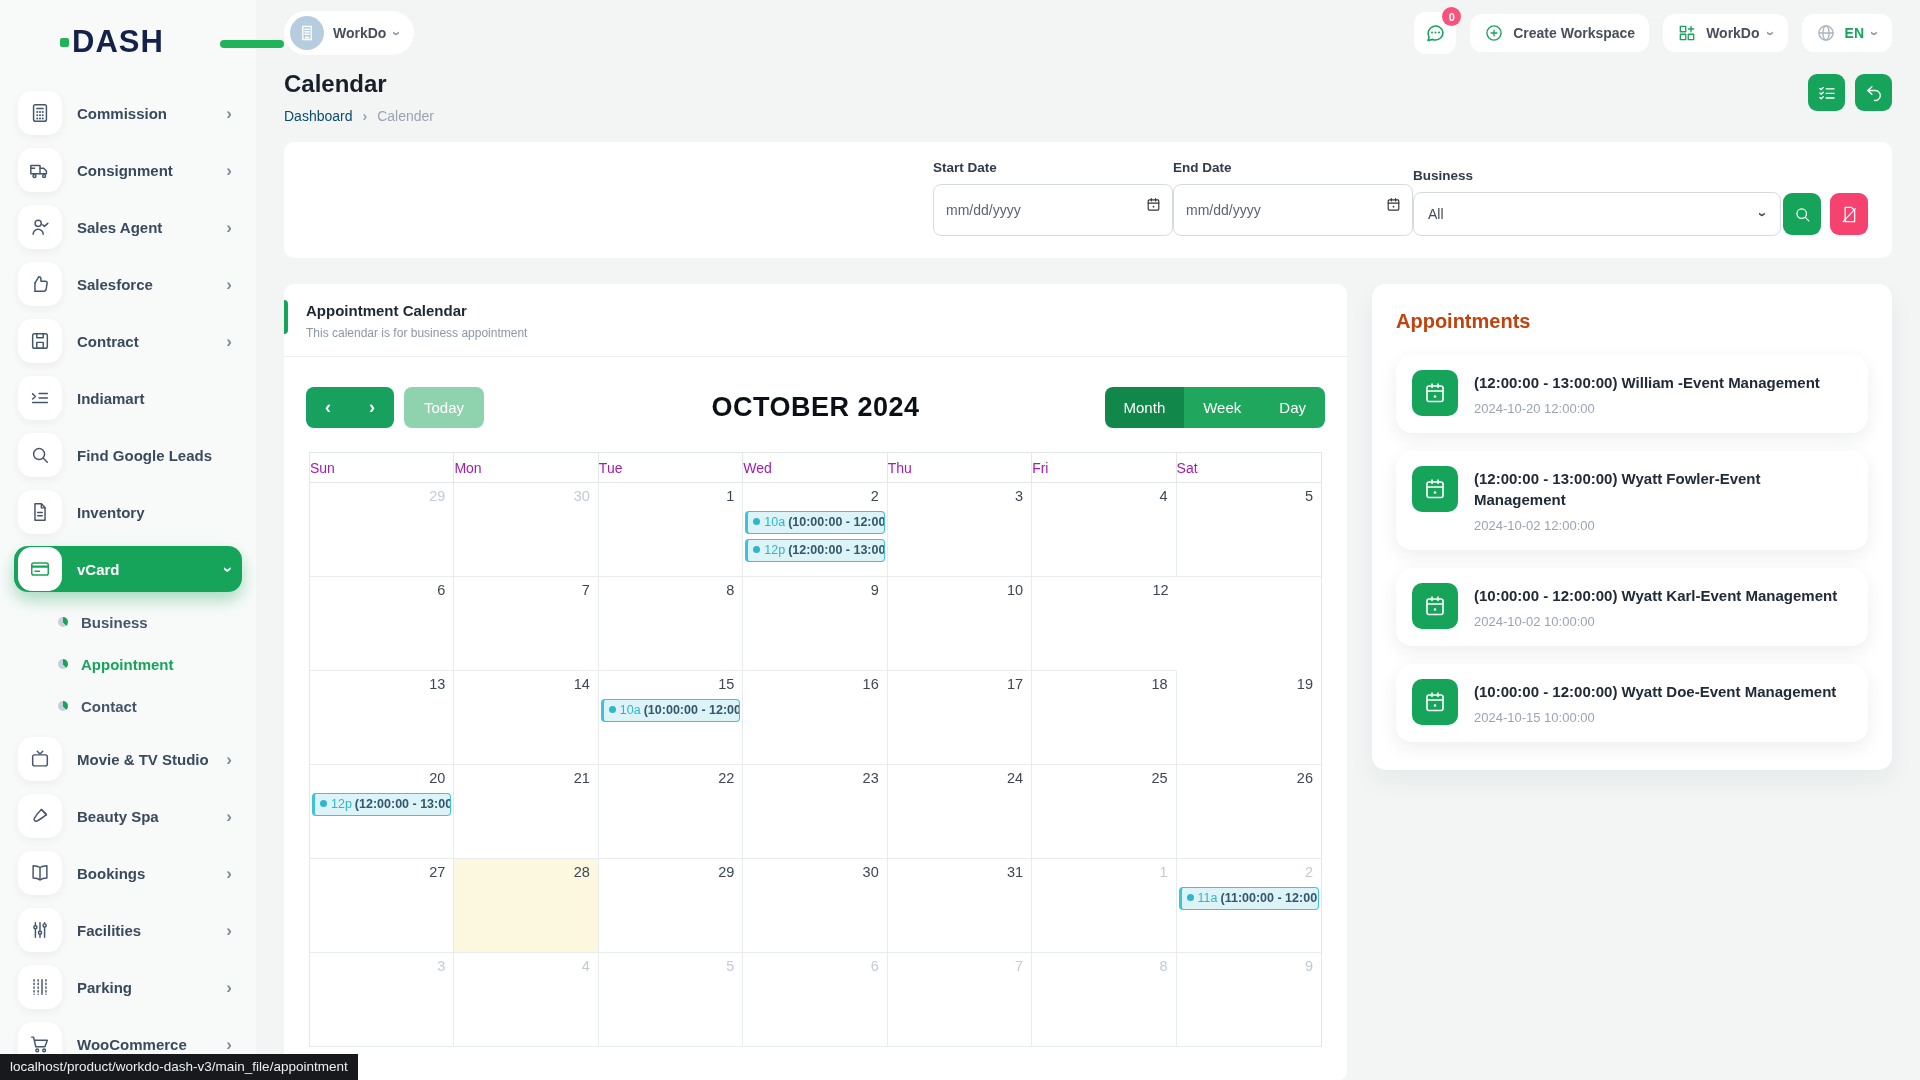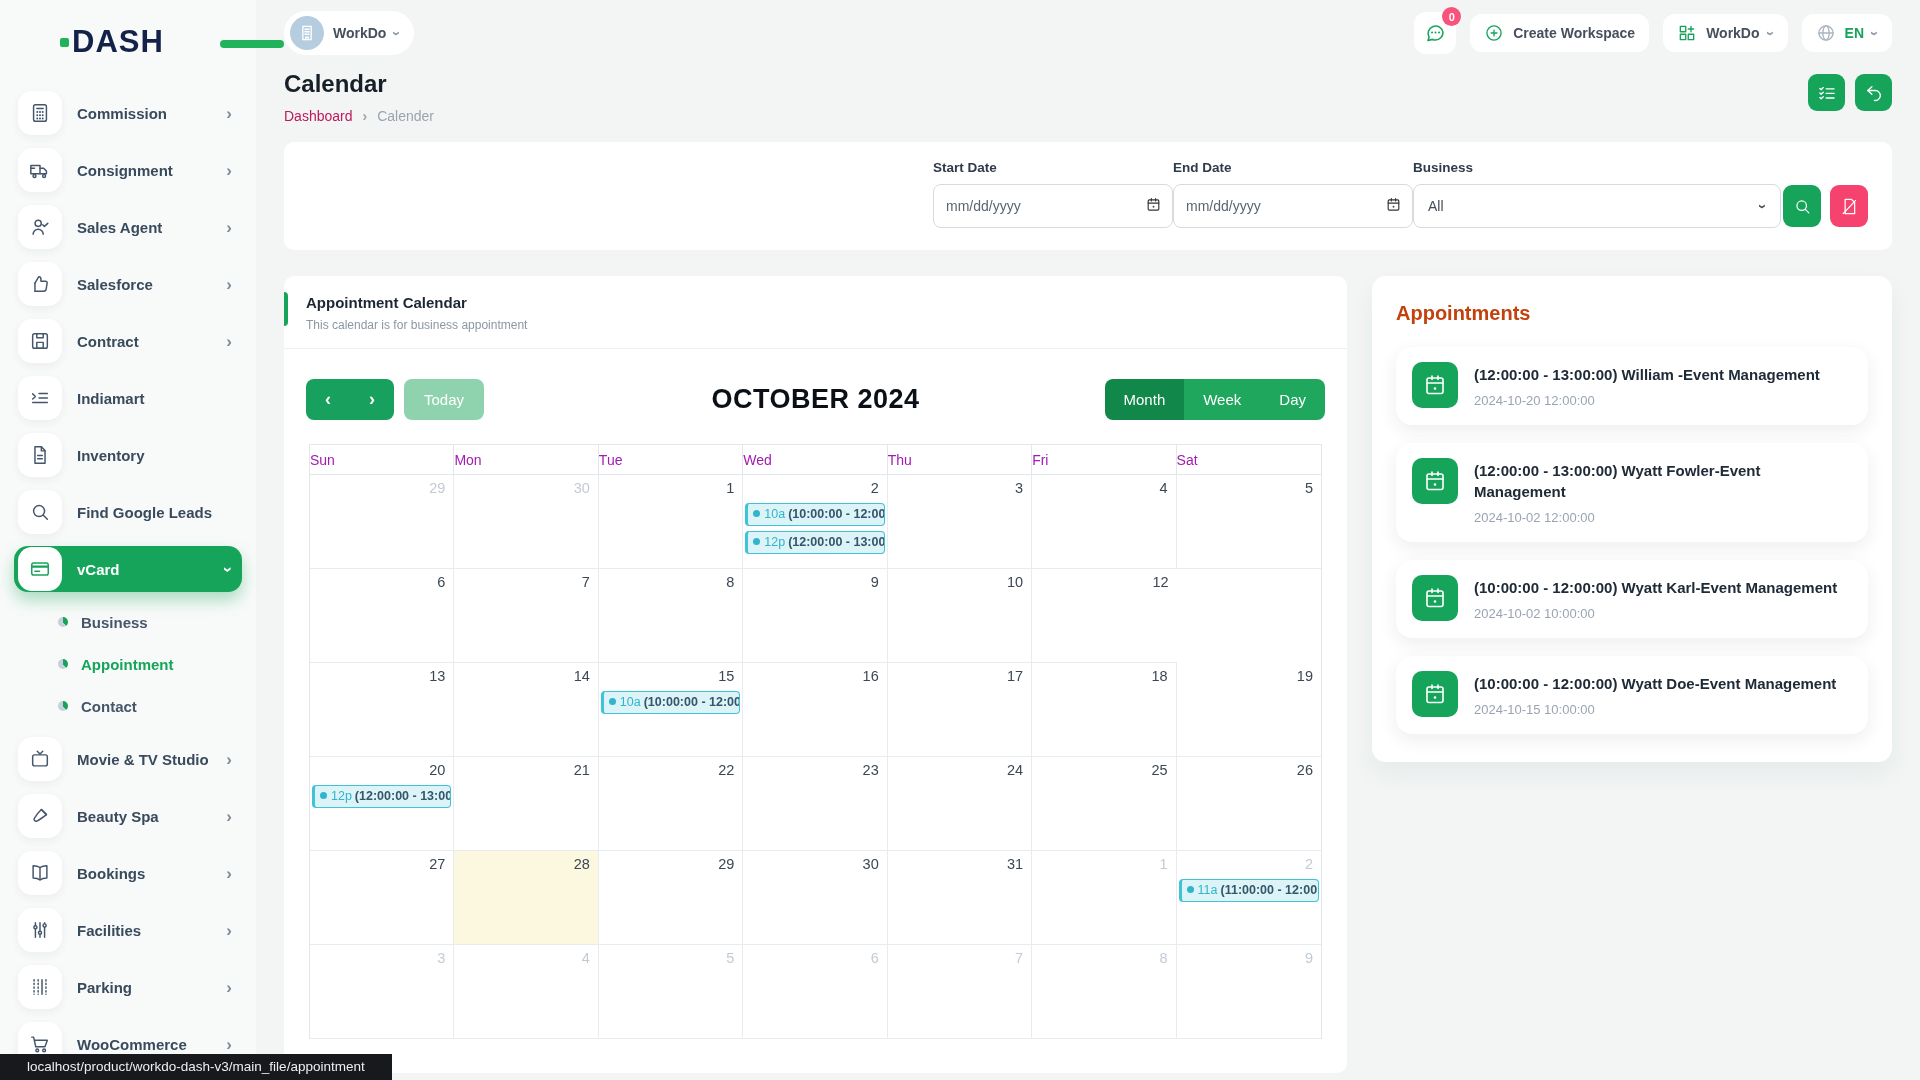--- a/index.html
+++ b/index.html
@@ -35,34 +35,34 @@
   .avatar { width:34px; height:34px; border-radius:50%; background:#b6cddf; display:flex; align-items:center; justify-content:center; color:#fff; }
   .chev { color:#8a97a5; font-size:15px; font-weight:700; transform:rotate(90deg); display:inline-block; }
   .top-right { display:flex; align-items:center; gap:14px; }
   .icon-btn-white { position:relative; width:42px; height:42px; border-radius:12px; background:#fff; display:flex; align-items:center; justify-content:center; color:#16a45a; cursor:pointer; }
   .badge { position:absolute; top:-5px; right:-5px; min-width:19px; height:19px; border-radius:10px; background:#f8527d; color:#fff; font-size:11px; font-weight:700; display:flex; align-items:center; justify-content:center; padding:0 5px; }
   .green-txt { color:#16a45a; }
 
   .page-head { display:flex; justify-content:space-between; align-items:flex-start; margin-top:12px; }
   .page-title { font-size:24px; font-weight:800; color:#171f29; }
   .breadcrumb { margin-top:10px; font-size:14px; display:flex; gap:10px; align-items:center; }
-  .breadcrumb a { color:#be185d; text-decoration:none; cursor:pointer; }
+  .breadcrumb a { color:#0c4a6e; text-decoration:none; cursor:pointer; }
   .crumb-sep { color:#9aa4b0; font-weight:700; }
   .crumb-current { color:#9aa4b0; }
   .head-actions { display:flex; gap:10px; margin-top:4px; }
   .sq-btn { width:37px; height:37px; border-radius:9px; border:none; display:flex; align-items:center; justify-content:center; color:#fff; cursor:pointer; }
   .sq-btn.green { background:#16a45a; }
   .sq-btn.pink { background:#f5426e; }
 
   
   .filter-card { margin-top:18px; background:#fff; border-radius:10px; padding:18px 24px 22px; display:flex; justify-content:flex-end; align-items:flex-end; }
   .fgroup { display:flex; flex-direction:column; gap:9px; }
   .fgroup label { font-size:13.5px; font-weight:700; color:#2f3b4a; }
   .finput { position:relative; }
-  .finput input { width:240px; height:44px; border:1px solid #d6dbe0; border-radius:8px; padding:0 38px 0 12px; font-size:14px; color:#555f6b; font-family:"Liberation Sans",sans-serif; outline:none; background:#fff; }
+  .finput input { width:240px; height:52px; border:1px solid #d6dbe0; border-radius:8px; padding:0 38px 0 12px; font-size:14px; color:#555f6b; font-family:"Liberation Sans",sans-serif; outline:none; background:#fff; }
   .finput input::placeholder { color:#5b6570; }
   .cal-glyph { position:absolute; right:11px; top:12px; color:#333; pointer-events:none; }
   .fselect { width:368px; height:44px; border:1px solid #d6dbe0; border-radius:8px; display:flex; align-items:center; justify-content:space-between; padding:0 14px; font-size:14px; color:#434d58; cursor:pointer; background:#fff; }
   .fselect .chev { transform:rotate(90deg); color:#434d58; }
   .fbtns { display:flex; gap:9px; margin-left:2px; padding-bottom:1px; }
   .fbtns .sq-btn { width:38px; height:42px; }
 
   
   .content-row { display:flex; gap:25px; margin-top:26px; align-items:flex-start; }
 
@@ -98,21 +98,21 @@
 
   
   .appt-panel { width:520px; background:#fff; border-radius:14px; padding:26px 24px 28px; box-shadow:0 12px 26px rgba(20,35,55,.05); }
   .appt-title { font-size:20px; font-weight:800; color:#c2410c; }
   .appt-list { margin-top:22px; display:flex; flex-direction:column; gap:18px; }
   .appt-item { border-radius:16px; background:#fff; box-shadow:0 6px 18px rgba(23,36,54,.08); padding:15px 16px 17px; display:flex; gap:16px; align-items:flex-start; cursor:pointer; }
   .appt-ico { width:46px; height:46px; border-radius:10px; background:#16a45a; color:#fff; display:flex; align-items:center; justify-content:center; flex:none; }
   .appt-name { font-size:15px; font-weight:700; color:#202b38; line-height:1.4; padding-top:2px; }
   .appt-date { margin-top:8px; font-size:13px; color:#9aa4b2; }
 
-  .status-bar { position:fixed; left:0; bottom:0; background:#17191c; color:#eceff1; font-size:13.5px; padding:5px 27px 6px; z-index:50; }
+  .status-bar { position:fixed; left:0; bottom:0; background:#17191c; color:#eceff1; font-size:13.5px; padding:5px 10px 6px; z-index:50; }
 
   .svg-icon { display:block; }
 </style>
 </head>
 <body>
 
 <aside class="sidebar">
   <div class="logo">
     <span class="logo-dot"></span>
     <span class="logo-text">DASH</span>
@@ -180,35 +180,35 @@
           <svg class="svg-icon" width="22" height="22" viewBox="0 0 24 24" fill="none" stroke="currentColor" stroke-width="1.6" stroke-linecap="round" stroke-linejoin="round">
             <path d="M4 7.5l3 2.8-3 2.8"></path>
             <path d="M11 7h9M11 12h9M4 17h16"></path>
           </svg>
         </span>
         <span class="nav-label">Indiamart</span>
       </div>
       <div class="nav-item">
         <span class="nav-icon-box">
           <svg class="svg-icon" width="22" height="22" viewBox="0 0 24 24" fill="none" stroke="currentColor" stroke-width="1.6" stroke-linecap="round" stroke-linejoin="round">
+            <circle cx="11" cy="11" r="6"></circle>
+            <path d="M15.6 15.6L20 20"></path>
+          </svg>
+        </span>
+        <span class="nav-label">Find Google Leads</span>
+      </div>
+      <div class="nav-item">
+        <span class="nav-icon-box">
+          <svg class="svg-icon" width="22" height="22" viewBox="0 0 24 24" fill="none" stroke="currentColor" stroke-width="1.6" stroke-linecap="round" stroke-linejoin="round">
             <path d="M6.5 3h7l4 4v14h-11z"></path>
             <path d="M13.5 3v4.5H17.5"></path>
             <path d="M9.5 12.5h5M9.5 16h5"></path>
           </svg>
         </span>
         <span class="nav-label">Inventory</span>
-      </div>
-      <div class="nav-item">
-        <span class="nav-icon-box">
-          <svg class="svg-icon" width="22" height="22" viewBox="0 0 24 24" fill="none" stroke="currentColor" stroke-width="1.6" stroke-linecap="round" stroke-linejoin="round">
-            <circle cx="11" cy="11" r="6"></circle>
-            <path d="M15.6 15.6L20 20"></path>
-          </svg>
-        </span>
-        <span class="nav-label">Find Google Leads</span>
       </div>
       <div class="nav-item active">
         <span class="nav-icon-box">
           <svg class="svg-icon" width="22" height="22" viewBox="0 0 24 24" fill="none" stroke="currentColor" stroke-width="1.6" stroke-linecap="round" stroke-linejoin="round">
             <rect x="3" y="5.5" width="18" height="13" rx="2"></rect>
             <path stroke-width="2.4" d="M3.4 9.5h17.2"></path>
             <path d="M6.5 14.5h5"></path>
           </svg>
         </span>
         <span class="nav-label">vCard</span>

